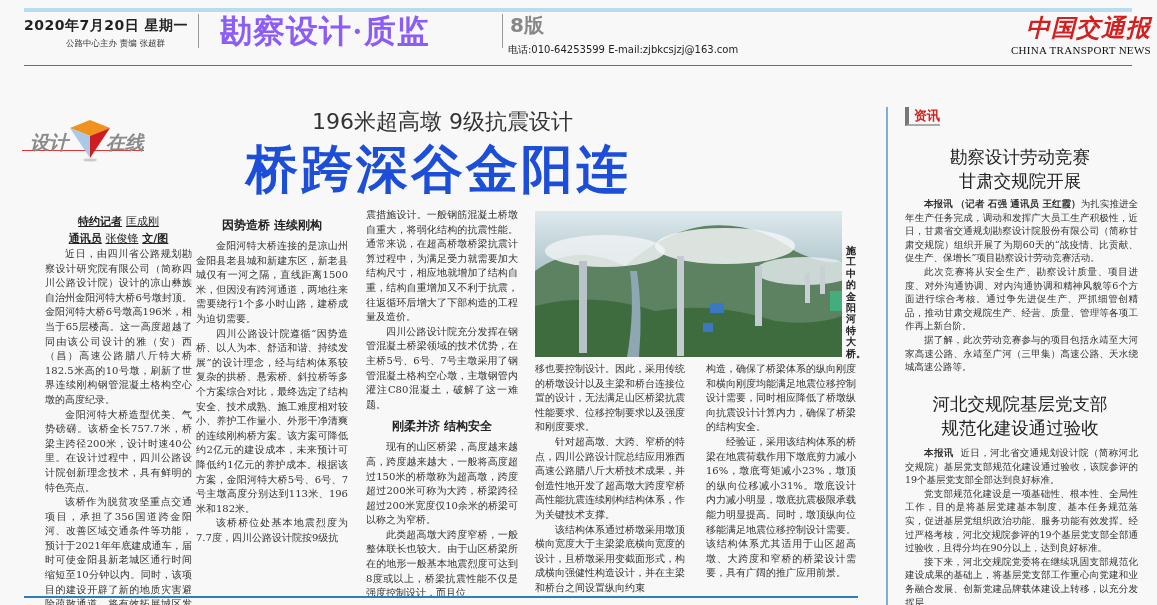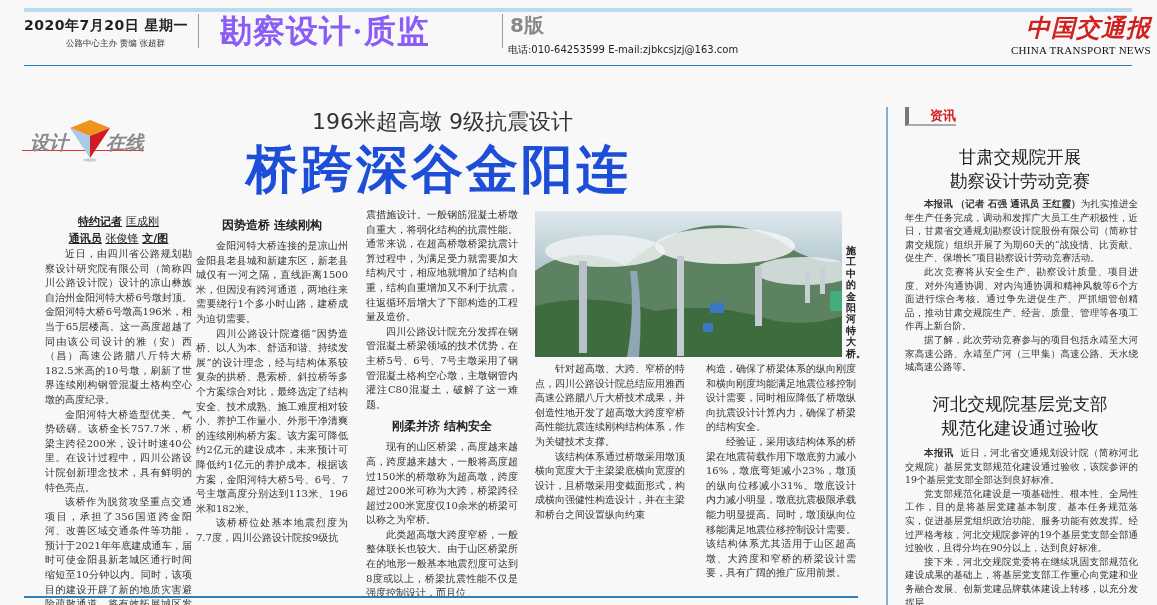--- a/index.html
+++ b/index.html
@@ -35,21 +35,21 @@
   .byline span { text-decoration: underline; }
   .subhead { text-align: center; font-weight: bold; font-size: 12px; line-height: 24px; color: #222; margin: 2px 0; }
 
   .photo { position: absolute; left: 535px; top: 211px; width: 307px; height: 146px; overflow: hidden; }
   .caption { position: absolute; left: 846px; top: 245px; width: 12px; font-family: "DejaVu Sans", sans-serif; font-size: 10px; font-weight: bold; line-height: 11.4px; color: #222; }
 
   .bottom-rule { position: absolute; left: 24px; top: 596px; width: 834px; height: 2px; background: #2e7fb8; }
 
   
   .rail-line { position: absolute; left: 886px; top: 107px; width: 2px; height: 498px; background: #7fb0d4; }
-  .rail-tag { position: absolute; left: 905px; top: 107px; font-family: "DejaVu Sans", sans-serif; font-size: 13px; font-weight: bold; color: #d21f1f; padding-left: 21px; border-left: 4px solid #777; border-bottom: 2px solid #aaa; line-height: 17px; }
+  .rail-tag { position: absolute; left: 905px; top: 107px; font-family: "DejaVu Sans", sans-serif; font-size: 13px; font-weight: bold; color: #d21f1f; padding-left: 5px; border-left: 4px solid #777; border-bottom: 2px solid #aaa; line-height: 17px; }
   .rail-h { position: absolute; left: 900px; width: 240px; text-align: center; font-family: "DejaVu Sans", sans-serif; font-size: 17.5px; line-height: 24px; color: #222; }
   .rail-col { position: absolute; left: 905px; width: 233px; font-size: 9.5px; line-height: 13.6px; color: #333; text-align: justify; }
   .rail-col p { text-indent: 2em; }
   .rail-col b { font-weight: bold; }
 </style>
 </head>
 <body>
 
 <div class="top-rule"></div>
 
@@ -126,37 +126,38 @@
     <rect x="270" y="62" width="5" height="30" fill="#c8d0d4"></rect>
     <rect x="285" y="55" width="5" height="28" fill="#c8d0d4"></rect>
     <rect x="175" y="92" width="14" height="10" fill="#3b78c4"></rect>
     <rect x="168" y="112" width="10" height="9" fill="#3b78c4"></rect>
     <rect x="295" y="80" width="12" height="20" fill="#3bbf8a" opacity="0.7"></rect>
   </svg>
 </div>
 <div class="caption">施工中的金阳河特大桥。</div>
 
 <div class="col" style="left:535px; top:362px; width:150px;">
+  <p style="text-indent:0">移也要控制设计。因此，采用传统的桥墩设计以及主梁和桥台连接位置的设计，无法满足山区桥梁抗震性能要求、位移控制要求以及强度和刚度要求。</p>
   <p>针对超高墩、大跨、窄桥的特点，四川公路设计院总结应用雅西高速公路腊八斤大桥技术成果，并创造性地开发了超高墩大跨度窄桥高性能抗震连续刚构结构体系，作为关键技术支撑。</p>
   <p>该结构体系通过桥墩采用墩顶横向宽度大于主梁梁底横向宽度的设计，且桥墩采用变截面形式，构成横向强健性构造设计，并在主梁和桥台之间设置纵向约束</p>
 </div>
 
 <div class="col" style="left:706px; top:362px; width:150px;">
   <p style="text-indent:0">构造，确保了桥梁体系的纵向刚度和横向刚度均能满足地震位移控制设计需要，同时相应降低了桥墩纵向抗震设计计算内力，确保了桥梁的结构安全。</p>
   <p>经验证，采用该结构体系的桥梁在地震荷载作用下墩底剪力减小16%，墩底弯矩减小23%，墩顶的纵向位移减小31%。墩底设计内力减小明显，墩底抗震极限承载能力明显提高。同时，墩顶纵向位移能满足地震位移控制设计需要。该结构体系尤其适用于山区超高墩、大跨度和窄桥的桥梁设计需要，具有广阔的推广应用前景。</p>
 </div>
 
 <div class="bottom-rule"></div>
 
 <div class="rail-line"></div>
 <div class="rail-tag">资讯</div>
 
 <div class="rail-h" style="top:145px">
+  <div>勘察设计劳动竞赛</div>
   <div>甘肃交规院开展</div>
-  <div>勘察设计劳动竞赛</div>
 </div>
 <div class="rail-col" style="top:197px">
   <p><b>本报讯</b> <b>（记者 石强  通讯员 王红霞）</b><span>为扎实推进全年生产任务完成，调动和发挥广大员工生产积极性，近日，甘肃省交通规划勘察设计院股份有限公司（简称甘肃交规院）组织开展了为期60天的“战疫情、比贡献、促生产、保增长”项目勘察设计劳动竞赛活动。</span></p>
   <p>此次竞赛将从安全生产、勘察设计质量、项目进度、对外沟通协调、对内沟通协调和精神风貌等6个方面进行综合考核。通过争先进促生产、严抓细管创精品，推动甘肃交规院生产、经营、质量、管理等各项工作再上新台阶。</p>
   <p>据了解，此次劳动竞赛参与的项目包括永靖至大河家高速公路、永靖至广河（三甲集）高速公路、天水绕城高速公路等。</p>
 </div>
 
 <div class="rail-h" style="top:392px">
   <div>河北交规院基层党支部</div>
   <div>规范化建设通过验收</div>

